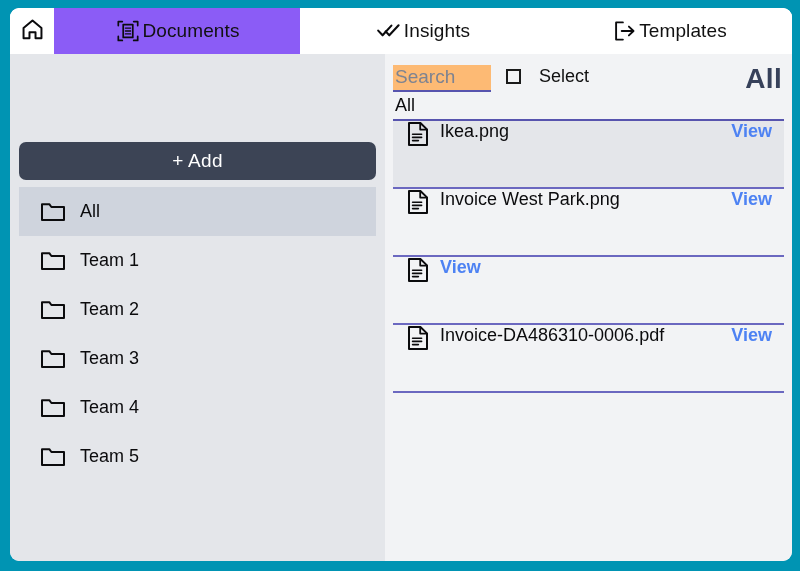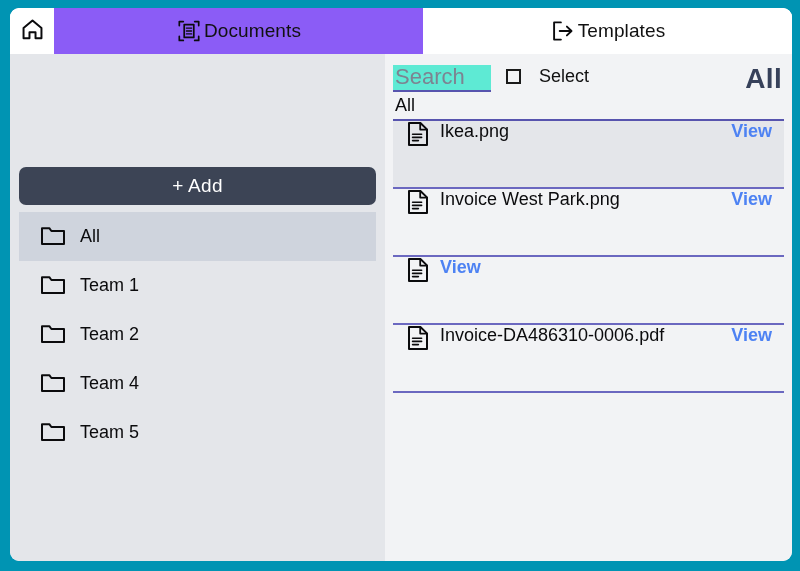--- a/index.html
+++ b/index.html
@@ -152,25 +152,25 @@
     flex: 0 0 40px;
     display: flex;
     align-items: center;
     padding-top: 8px;
     position: relative;
   }
 
   #search-input {
     width: 98px;
     height: 27px;
-    background: #5eead4;
+    background: #fdba74;
     border: none;
     border-bottom: 2px solid #5754ae;
     font-family: "Liberation Sans", sans-serif;
-    font-size: 22px;
+    font-size: 19px;
     color: #111;
     padding: 0 2px;
     outline: none;
   }
   #search-input::placeholder { color: #7d8391; }
 
   #select-toggle {
     display: flex;
     align-items: center;
     gap: 18px;
@@ -267,20 +267,29 @@
             <path d="M17.7 2.6 H21.7 V6.6"></path>
             <path d="M21.7 17.4 V21.4 H17.7"></path>
             <path d="M6.3 21.4 H2.3 V17.4"></path>
             <rect x="7.2" y="5.6" width="9.6" height="12.8" stroke-width="1.7"></rect>
             <path d="M9.4 9.1 H14.6 M9.4 12 H14.6 M9.4 14.9 H14.6" stroke-width="1.4"></path>
           </svg>
         </span>
         <span class="tab-label">Documents</span>
       </div>
 
+      <div class="tab">
+        <span class="tab-icon">
+          <svg width="26" height="24" viewBox="0 0 26 24" fill="none" stroke="#0b0b0d" stroke-width="2.1" stroke-linecap="round" stroke-linejoin="round">
+            <path d="M2.2 11.6 L6.6 16.3 L15.4 6.6"></path>
+            <path d="M9.6 12.4 L13.3 16.3 L22.6 6.3"></path>
+          </svg>
+        </span>
+        <span class="tab-label">Insights</span>
+      </div>
 
       <div class="tab">
         <span class="tab-icon">
           <svg width="25" height="24" viewBox="0 0 24 24" fill="none" stroke="#0b0b0d" stroke-width="1.9" stroke-linecap="round" stroke-linejoin="round">
             <path d="M10.4 3.4 H3.6 V20.6 H10.4"></path>
             <path d="M9.2 12 H20.6"></path>
             <path d="M16.4 7.6 L21 12 L16.4 16.4"></path>
           </svg>
         </span>
         <span class="tab-label">Templates</span>
@@ -315,20 +324,28 @@
 
           <li class="folder-item">
             <span class="folder-icon">
               <svg width="26" height="22" viewBox="0 0 26 22" fill="none" stroke="#0b0b0d" stroke-width="2" stroke-linejoin="round" stroke-linecap="round">
                 <path d="M2 19 V3.2 H9.3 L11.4 6 H24 V19 Z"></path>
               </svg>
             </span>
             <span>Team 2</span>
           </li>
 
+          <li class="folder-item">
+            <span class="folder-icon">
+              <svg width="26" height="22" viewBox="0 0 26 22" fill="none" stroke="#0b0b0d" stroke-width="2" stroke-linejoin="round" stroke-linecap="round">
+                <path d="M2 19 V3.2 H9.3 L11.4 6 H24 V19 Z"></path>
+              </svg>
+            </span>
+            <span>Team 3</span>
+          </li>
 
           <li class="folder-item">
             <span class="folder-icon">
               <svg width="26" height="22" viewBox="0 0 26 22" fill="none" stroke="#0b0b0d" stroke-width="2" stroke-linejoin="round" stroke-linecap="round">
                 <path d="M2 19 V3.2 H9.3 L11.4 6 H24 V19 Z"></path>
               </svg>
             </span>
             <span>Team 4</span>
           </li>
 

